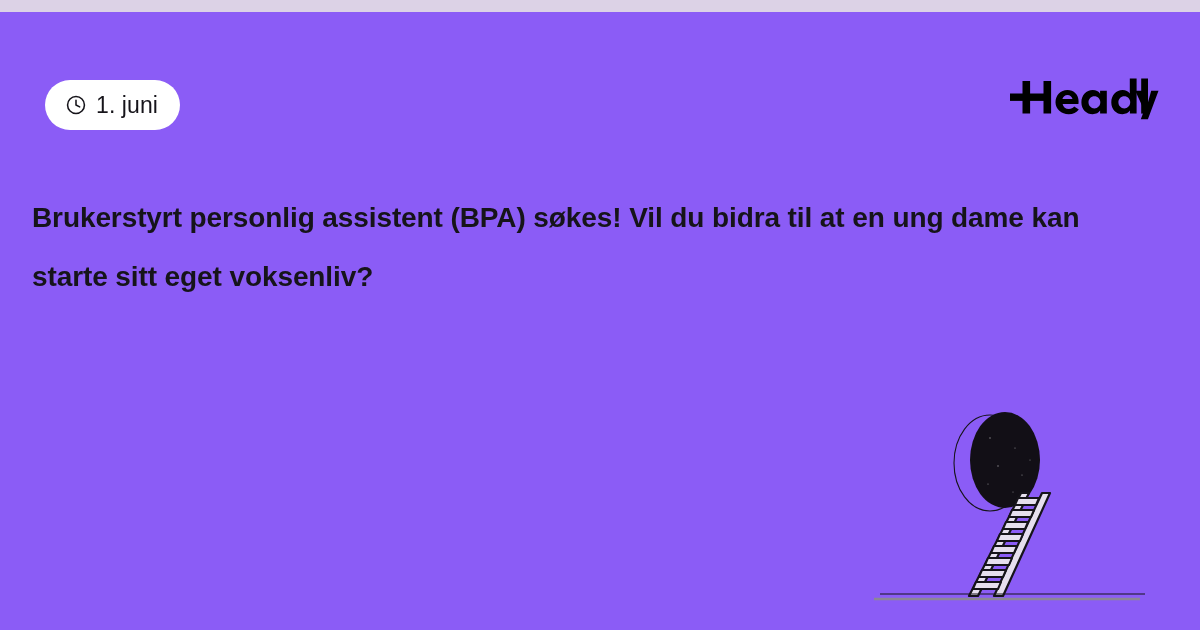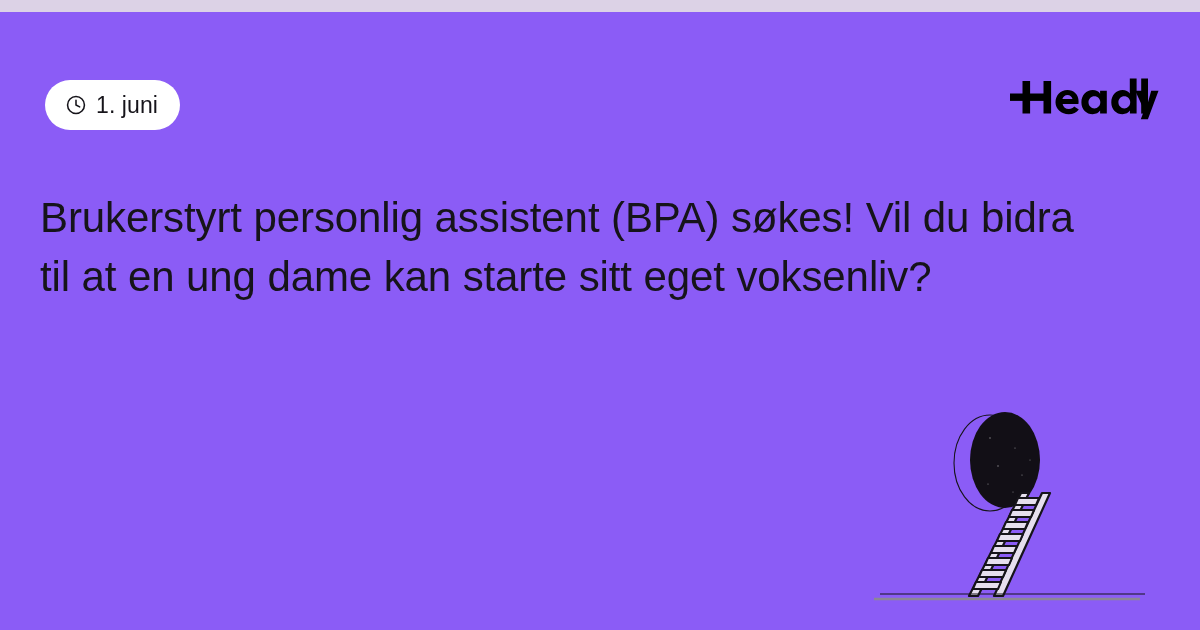--- a/index.html
+++ b/index.html
@@ -60,28 +60,28 @@
     top: 62px;
     height: 46px;
     display: flex;
     align-items: center;
   }
   .brand svg { display: block; }
 
   
   .headline {
     position: absolute;
-    left: 40px;
+    left: 32px;
     top: 176px;
     width: 1060px;
-    font-size: 42px;
+    font-size: 28px;
     line-height: 59px;
     color: #16141a;
     letter-spacing: -0.1px;
-    font-weight: 400;
+    font-weight: 700;
     white-space: pre-line;
   }
 
   
   .illustration {
     position: absolute;
     right: 30px;
     bottom: 22px;
     width: 300px;
     height: 220px;

